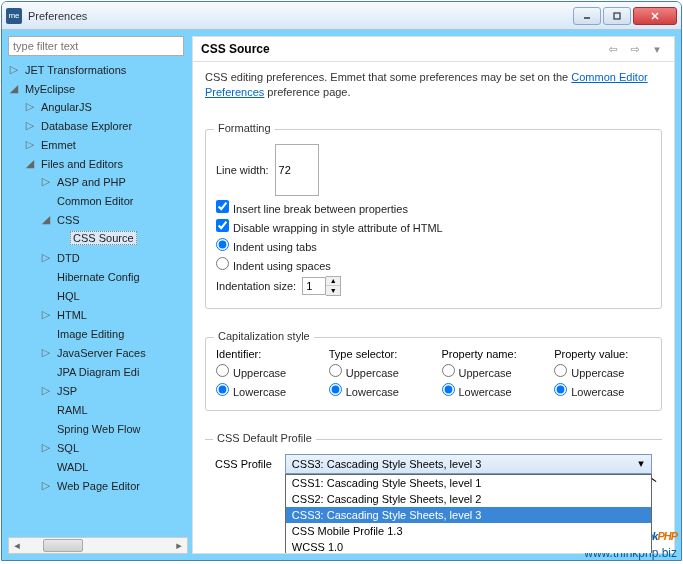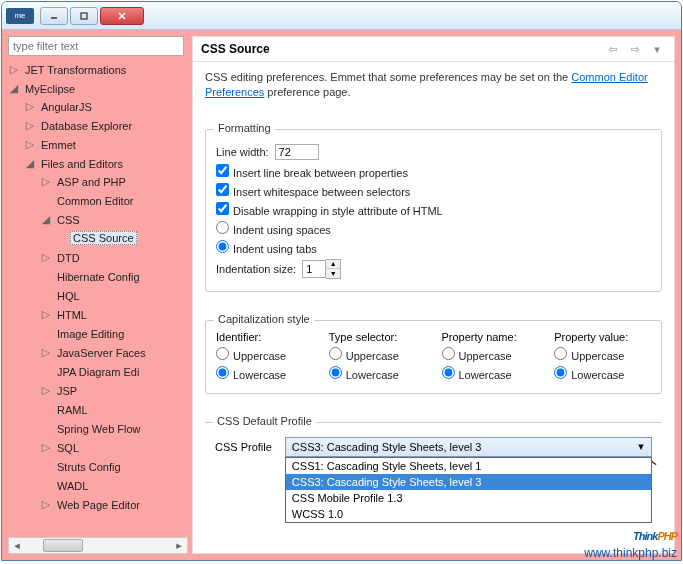--- a/index.html
+++ b/index.html
@@ -1,28 +1,28 @@
 <!DOCTYPE html>
 <html><head>
 <meta charset="utf-8">
 <style>
 * { box-sizing: border-box; margin: 0; padding: 0; font-family: "Segoe UI", Tahoma, sans-serif; font-size: 11px; }
 body { background: #fff; width: 683px; height: 564px; overflow: hidden; position: relative; }
 
 .window { border: 1px solid #4a7fb0; width: 681px; height: 560px; margin: 1px; background: #f0f0f0; border-radius: 6px 6px 0 0; overflow: hidden; position: relative; }
 
 .titlebar { height: 28px; background: linear-gradient(#f8fbff, #d8e7f7); display: flex; align-items: center; padding: 0 4px; border-bottom: 1px solid #b0c4d8; }
-.titlebar .app-icon { width: 28px; height: 16px; background: #2a5a8a; color: #fff; font-size: 8px; display: flex; align-items: center; justify-content: center; border-radius: 2px; margin-right: 6px; }
+.titlebar .app-icon { width: 16px; height: 16px; background: #2a5a8a; color: #fff; font-size: 8px; display: flex; align-items: center; justify-content: center; border-radius: 2px; margin-right: 6px; }
 .titlebar .title { color: #333; flex: 1; }
 .titlebar .win-btns { display: flex; gap: 2px; }
 .win-btn { width: 28px; height: 18px; border: 1px solid #8aa8c8; border-radius: 3px; display: flex; align-items: center; justify-content: center; background: linear-gradient(#f0f6fc, #d0e0f0); cursor: pointer; }
 .win-btn.close { width: 44px; background: linear-gradient(#f08080, #d04040); border-color: #a03030; color: #fff; font-weight: bold; }
 .win-btn svg { width: 10px; height: 10px; }
 
-.content { display: flex; height: calc(100% - 28px); background: #fca5a5; padding: 6px; gap: 4px; }
+.content { display: flex; height: calc(100% - 28px); background: #7dd3fc; padding: 6px; gap: 4px; }
 .left-pane { width: 180px; display: flex; flex-direction: column; }
 .filter-box { border: 1px solid #abadb3; padding: 3px 4px; color: #888; margin-bottom: 4px; width: 176px; }
 .tree { flex: 1; border: none; overflow: auto; color: #222; }
 .tree ul { list-style: none; }
 .tree li { padding: 1px 0; white-space: nowrap; }
 .tree .node { display: flex; align-items: center; height: 17px; }
 .tree .tw { width: 12px; height: 12px; display: inline-flex; align-items: center; justify-content: center; cursor: pointer; color: #666; margin-right: 2px; flex-shrink: 0; }
 .tree .label { cursor: pointer; padding: 0 3px; }
 .tree .label.selected { background: #dce8f6; border: 1px dotted #888; padding: 0 2px; }
 .tree ul ul { padding-left: 16px; }
@@ -37,21 +37,21 @@
 .nav-btn { width: 18px; height: 16px; display: flex; align-items: center; justify-content: center; cursor: pointer; color: #888; }
 
 .rp-body { padding: 8px 12px; overflow: auto; flex: 1; position: relative; }
 .desc { color: #333; margin-bottom: 10px; line-height: 1.4; }
 .desc a { color: #0066cc; text-decoration: underline; }
 
 .group { border: 1px solid #ccc; border-radius: 3px; padding: 10px 10px 8px; margin-bottom: 8px; position: relative; margin-top: 28px; }
 .group-title { position: absolute; top: -8px; left: 8px; background: #fff; padding: 0 4px; color: #333; }
 .row { display: flex; align-items: center; gap: 6px; margin: 4px 0; }
 .row label { color: #222; }
-input[type=text].num { width: 44px; border: 1px solid #abadb3; padding: 1px 3px; text-align: left; }
+input[type=text].num { width: 44px; border: 1px solid #abadb3; padding: 19px 3px; text-align: left; }
 input[type=checkbox], input[type=radio] { margin-right: 4px; }
 .spin { display: inline-flex; align-items: center; }
 .spin input { width: 24px; border: 1px solid #abadb3; padding: 2px 3px; }
 .spin .btns { display: flex; flex-direction: column; border: 1px solid #abadb3; border-left: none; }
 .spin .btns span { width: 14px; height: 9px; font-size: 7px; display: flex; align-items: center; justify-content: center; background: #f0f0f0; cursor: pointer; }
 .spin .btns span:first-child { border-bottom: 1px solid #ccc; }
 
 .cap-cols { display: flex; gap: 16px; }
 .cap-col { flex: 1; }
 .cap-col .col-title { margin-bottom: 4px; }
@@ -70,20 +70,21 @@
 .watermark .logo .t1 { color: #0858a8; }
 .watermark .logo .t2 { color: #e07000; }
 .watermark .url { font-size: 12px; color: #0858a8; }
 </style>
 </head>
 <body>
 
 <div class="window">
   <div class="titlebar">
     <div class="app-icon">me</div>
+    <div class="title">Preferences</div>
     <div class="win-btns">
       <div class="win-btn">
           <svg viewBox="0 0 10 10">
             <line x1="2" y1="7" x2="8" y2="7" stroke="#333" stroke-width="1.5"></line>
           </svg>
         </div>
       <div class="win-btn">
           <svg viewBox="0 0 10 10">
             <rect x="2" y="2" width="6" height="6" fill="none" stroke="#333" stroke-width="1.2"></rect>
           </svg>
@@ -226,26 +227,20 @@
                     </li>
                   <li>
                       <div class="node">
                         <span class="tw">▷</span>
                         <span class="label">SQL</span>
                       </div>
                     </li>
                   <li>
                       <div class="node">
                         <span class="tw"></span>
-                        <span class="label">Struts Config</span>
-                      </div>
-                    </li>
-                  <li>
-                      <div class="node">
-                        <span class="tw"></span>
                         <span class="label">WADL</span>
                       </div>
                     </li>
                   <li>
                       <div class="node">
                         <span class="tw">▷</span>
                         <span class="label">Web Page Editor</span>
                       </div>
                     </li>
                 </ul>
@@ -278,30 +273,27 @@
         <div class="group">
           <div class="group-title">Formatting</div>
           <div class="row">
             <label>Line width:</label>
             <input type="text" class="num" value="72" style="">
           </div>
           <div class="row">
               <label><input type="checkbox" checked="" style=""><span>Insert line break between properties</span></label>
             </div>
           <div class="row">
-              <label><input type="checkbox" checked="" style=""><span>Insert whitespace between selectors</span></label>
-            </div>
-          <div class="row">
               <label><input type="checkbox" checked="" style=""><span>Disable wrapping in style attribute of HTML</span></label>
             </div>
           <div class="row">
+              <label><input type="radio" name="indent" checked="" style=""><span>Indent using tabs</span></label>
+            </div>
+          <div class="row">
               <label><input type="radio" name="indent" style=""><span>Indent using spaces</span></label>
-            </div>
-          <div class="row">
-              <label><input type="radio" name="indent" checked="" style=""><span>Indent using tabs</span></label>
             </div>
           <div class="row">
             <label>Indentation size:</label>
             <div class="spin">
               <input type="text" value="1" style="">
               <div class="btns">
                   <span>▲</span>
                   <span>▼</span>
                 </div>
             </div>
@@ -354,20 +346,21 @@
           <div class="group-title">CSS Default Profile</div>
           <div class="profile-row">
             <label>CSS Profile</label>
             <div class="combo">
               <div class="combo-display">
                 <span>CSS3: Cascading Style Sheets, level 3</span>
                 <span class="dd">▾</span>
               </div>
               <div class="combo-list">
                 <div class="opt">CSS1: Cascading Style Sheets, level 1</div>
+                <div class="opt">CSS2: Cascading Style Sheets, level 2</div>
                 <div class="opt sel">CSS3: Cascading Style Sheets, level 3</div>
                 <div class="opt">CSS Mobile Profile 1.3</div>
                 <div class="opt">WCSS 1.0</div>
               </div>
               <span class="cursor-ptr">↖</span>
             </div>
           </div>
         </div>
 
       </div>

